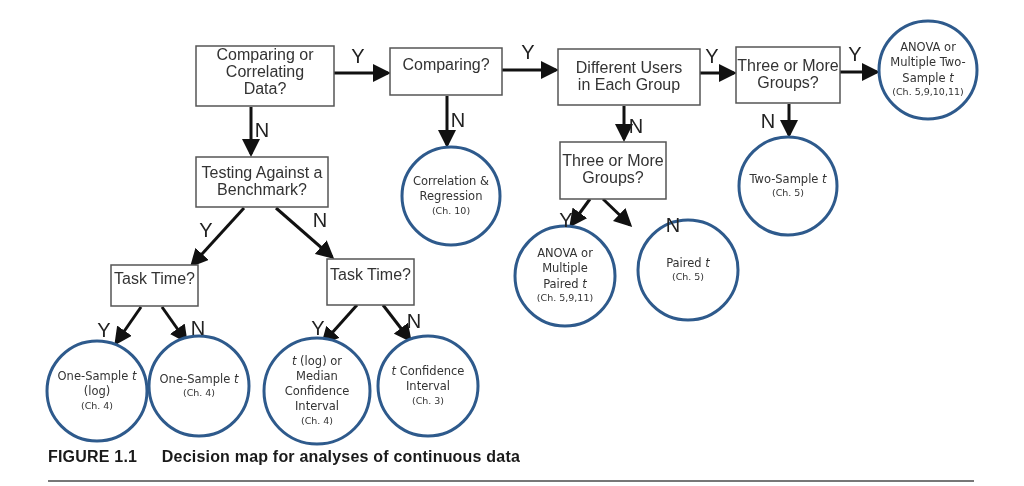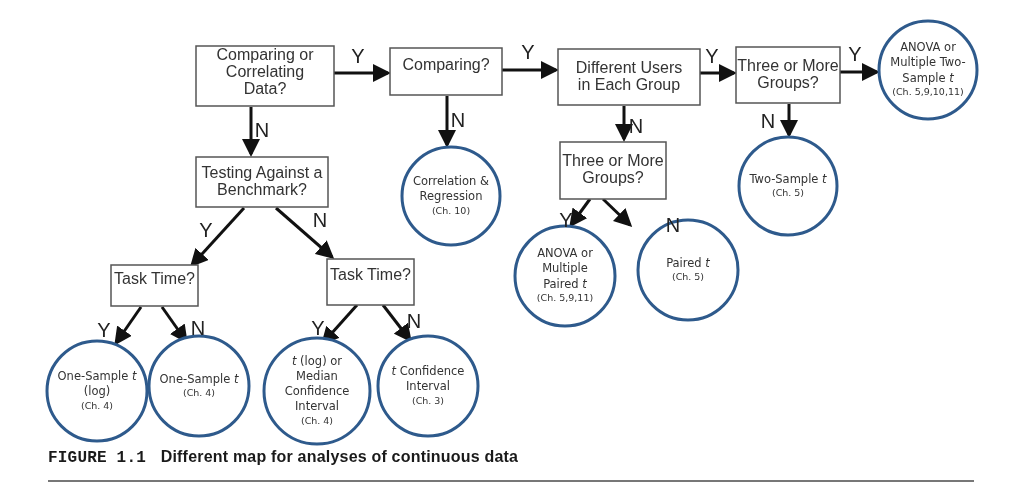--- a/index.html
+++ b/index.html
@@ -10,21 +10,21 @@
   .edge { stroke: #111111; stroke-width: 3; fill: none; }
   .box-text { font-family: "Liberation Sans", sans-serif; font-size: 16px; fill: #333333; }
   .circle-text { font-family: "DejaVu Sans", sans-serif; font-size: 11.5px; fill: #333333; }
   .circle-text.small { font-size: 9.5px; }
   .edge-label { font-family: "Liberation Sans", sans-serif; font-size: 20px; fill: #222222; }
   #caption {
     position: absolute; left: 48px; top: 448px;
     font-family: "Liberation Sans", sans-serif; font-weight: bold;
     font-size: 16px; color: #1a1a1a; letter-spacing: 0.2px;
   }
-  #caption .fig-num { margin-right: 10px; font-family: Liberation Mono, monospace; }
+  #caption .fig-num { margin-right: 20px; }
   #caption-rule {
     position: absolute; left: 48px; top: 480px; width: 926px; height: 2px;
     background: #777777;
   }
 </style>
 </head>
 <body>
 
 <svg id="diagram" width="1024" height="446" viewBox="0 0 1024 446" xmlns="http://www.w3.org/2000/svg">
   <defs>
@@ -160,15 +160,15 @@
       <text x="673" y="227" class="edge-label" text-anchor="middle" dominant-baseline="middle">N</text>
       <text x="104" y="332" class="edge-label" text-anchor="middle" dominant-baseline="middle">Y</text>
       <text x="198" y="330" class="edge-label" text-anchor="middle" dominant-baseline="middle">N</text>
       <text x="318" y="330" class="edge-label" text-anchor="middle" dominant-baseline="middle">Y</text>
       <text x="414" y="323" class="edge-label" text-anchor="middle" dominant-baseline="middle">N</text>
     </g>
 </svg>
 
 <div id="caption">
   <span class="fig-num">FIGURE 1.1</span>
-  <span>Different map for analyses of continuous data</span>
+  <span>Decision map for analyses of continuous data</span>
 </div>
 <div id="caption-rule"></div>
 
 </body></html>

